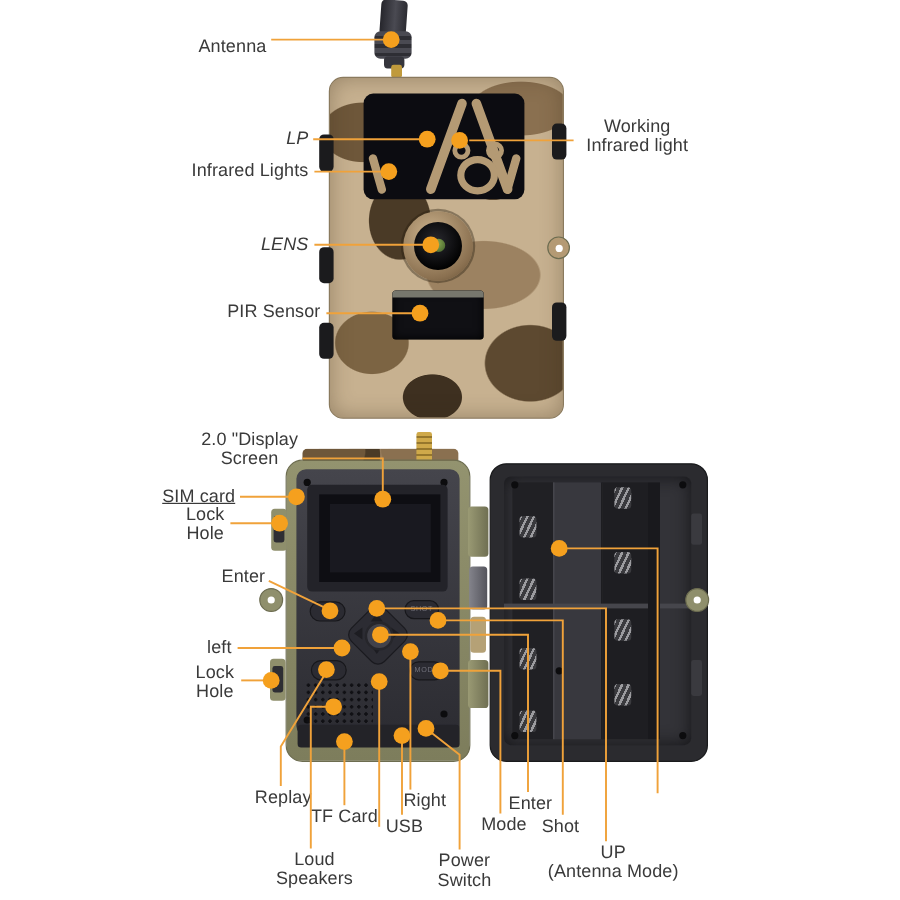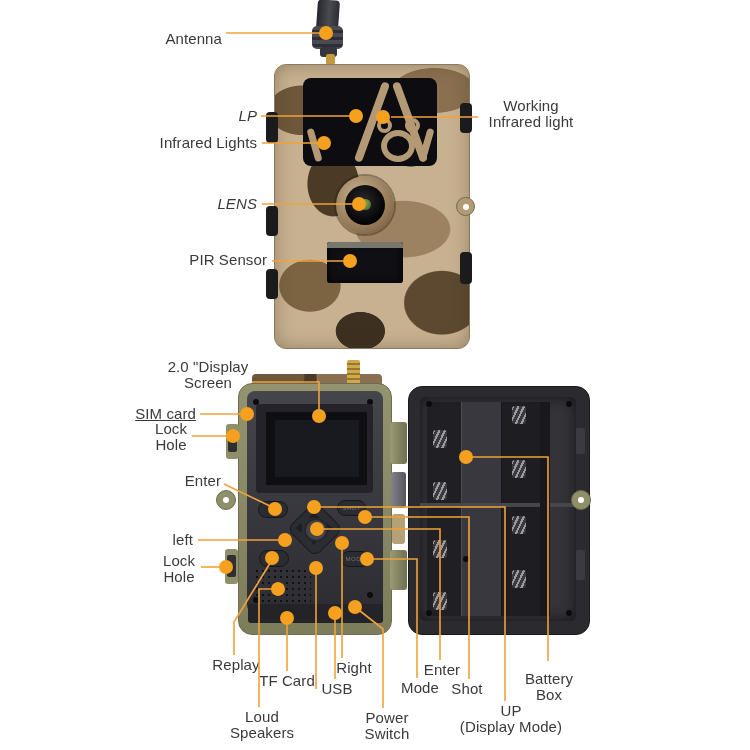--- a/index.html
+++ b/index.html
@@ -236,17 +236,15 @@
   <div class="lbl c" style="left:314px;top:660px;width:80px;text-align:center;">Right</div>
   <div class="lbl c" style="left:297px;top:681px;width:80px;">USB</div>
   <div class="lbl c" style="left:213px;top:709px;width:98px;">Loud
 Speakers</div>
   <div class="lbl c" style="left:347px;top:710px;width:80px;">Power
 Switch</div>
   <div class="lbl c" style="left:380px;top:680px;width:80px;">Mode</div>
   <div class="lbl c" style="left:402px;top:662px;width:80px;">Enter</div>
   <div class="lbl c" style="left:427px;top:681px;width:80px;">Shot</div>
   <div class="lbl c" style="left:443px;top:703px;width:136px;">UP
-(Display Mode)</div>
-  <div class="lbl c" style="left:509px;top:671px;width:80px;">Battery
-Box</div>
+(Antenna Mode)</div>
 
 </div>
 
 </body></html>

